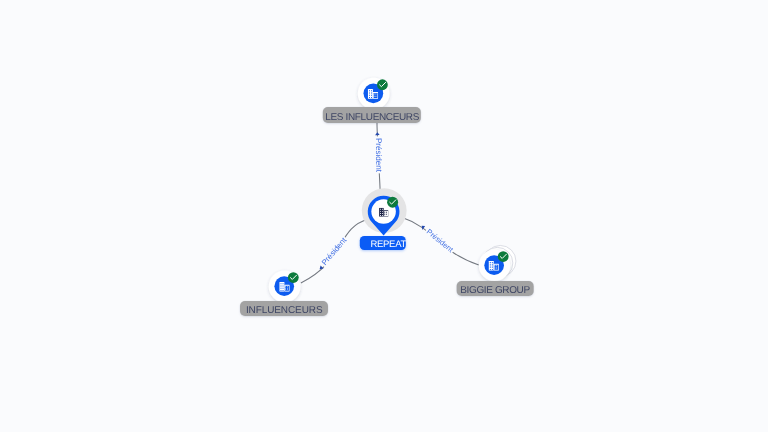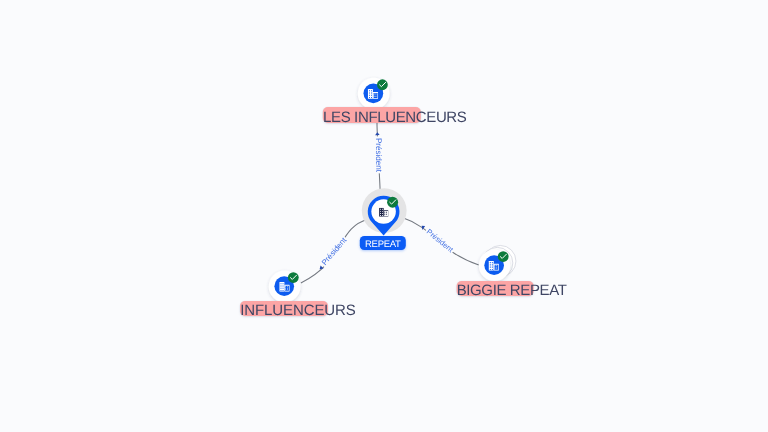--- a/index.html
+++ b/index.html
@@ -2,37 +2,37 @@
 <html><head>
 <meta charset="utf-8">
 <style>
   html,body{margin:0;padding:0;}
   body{width:768px;height:432px;overflow:hidden;background:#fafbfd;
        font-family:"Liberation Sans",sans-serif;-webkit-font-smoothing:antialiased;
        text-rendering:geometricPrecision;}
   #stage{position:relative;width:768px;height:432px;background:#fafbfd;}
   svg.layer{position:absolute;left:0;top:0;width:768px;height:432px;overflow:visible;}
   .node-label{
-    position:absolute;background:#fca5a5;color:#3F4664;
-    font-size:15px;white-space:nowrap;
+    position:absolute;background:#a3a3a3;color:#3F4664;
+    font-size:10px;white-space:nowrap;
     border-radius:5px;
     box-shadow:0 1px 2.2px rgba(60,70,110,.14), 0 0 0 .5px rgba(60,70,110,.05);
     transform:translate(-50%,0);
     height:15.6px;line-height:15.6px;
     display:block;text-align:center;
     padding-top:2.2px;box-sizing:border-box;
     will-change:opacity;
   }
   .pill-primary{
     position:absolute;background:#0B5CF5;color:#ffffff;
     font-size:9.5px;letter-spacing:-0.3px;white-space:nowrap;
     border-radius:4.5px;
     transform:translate(-50%,0);
     height:14.5px;line-height:14.5px;padding-top:2.6px;box-sizing:border-box;
-    display:block;text-align:center;
+    display:block;text-align:right;
     box-shadow:0 1px 2.5px rgba(11,92,245,.30);
     will-change:opacity;
   }
 </style>
 </head>
 <body>
 
 <div id="stage">
 
   <svg class="layer" viewBox="0 0 768 432">
@@ -165,16 +165,16 @@
       </g>
       <g>
         <circle cx="392.6" cy="202.2" r="5.5" fill="#0D7B3D"></circle>
         <path d="M389.75,202.3 L391.6,204.1 L395.8,199.85" stroke="#ffffff" stroke-width="1.0" fill="none" stroke-linecap="round" stroke-linejoin="round"></path>
       </g>
     </g>
   </svg>
 
   <div class="node-label" style="left:372.2px;top:107.4px;width:98.3px;letter-spacing:-0.36px">LES INFLUENCEURS</div>
   <div class="node-label" style="left:284.2px;top:300.5px;width:88.0px;letter-spacing:-0.1px">INFLUENCEURS</div>
-  <div class="node-label" style="left:495.0px;top:280.5px;width:76.7px;letter-spacing:-0.38px">BIGGIE REPEAT</div>
+  <div class="node-label" style="left:495.0px;top:280.5px;width:76.7px;letter-spacing:-0.38px">BIGGIE GROUP</div>
   <div class="pill-primary" style="left:382.8px;top:235.9px;width:46.4px">REPEAT</div>
 
 </div>
 
 </body></html>

